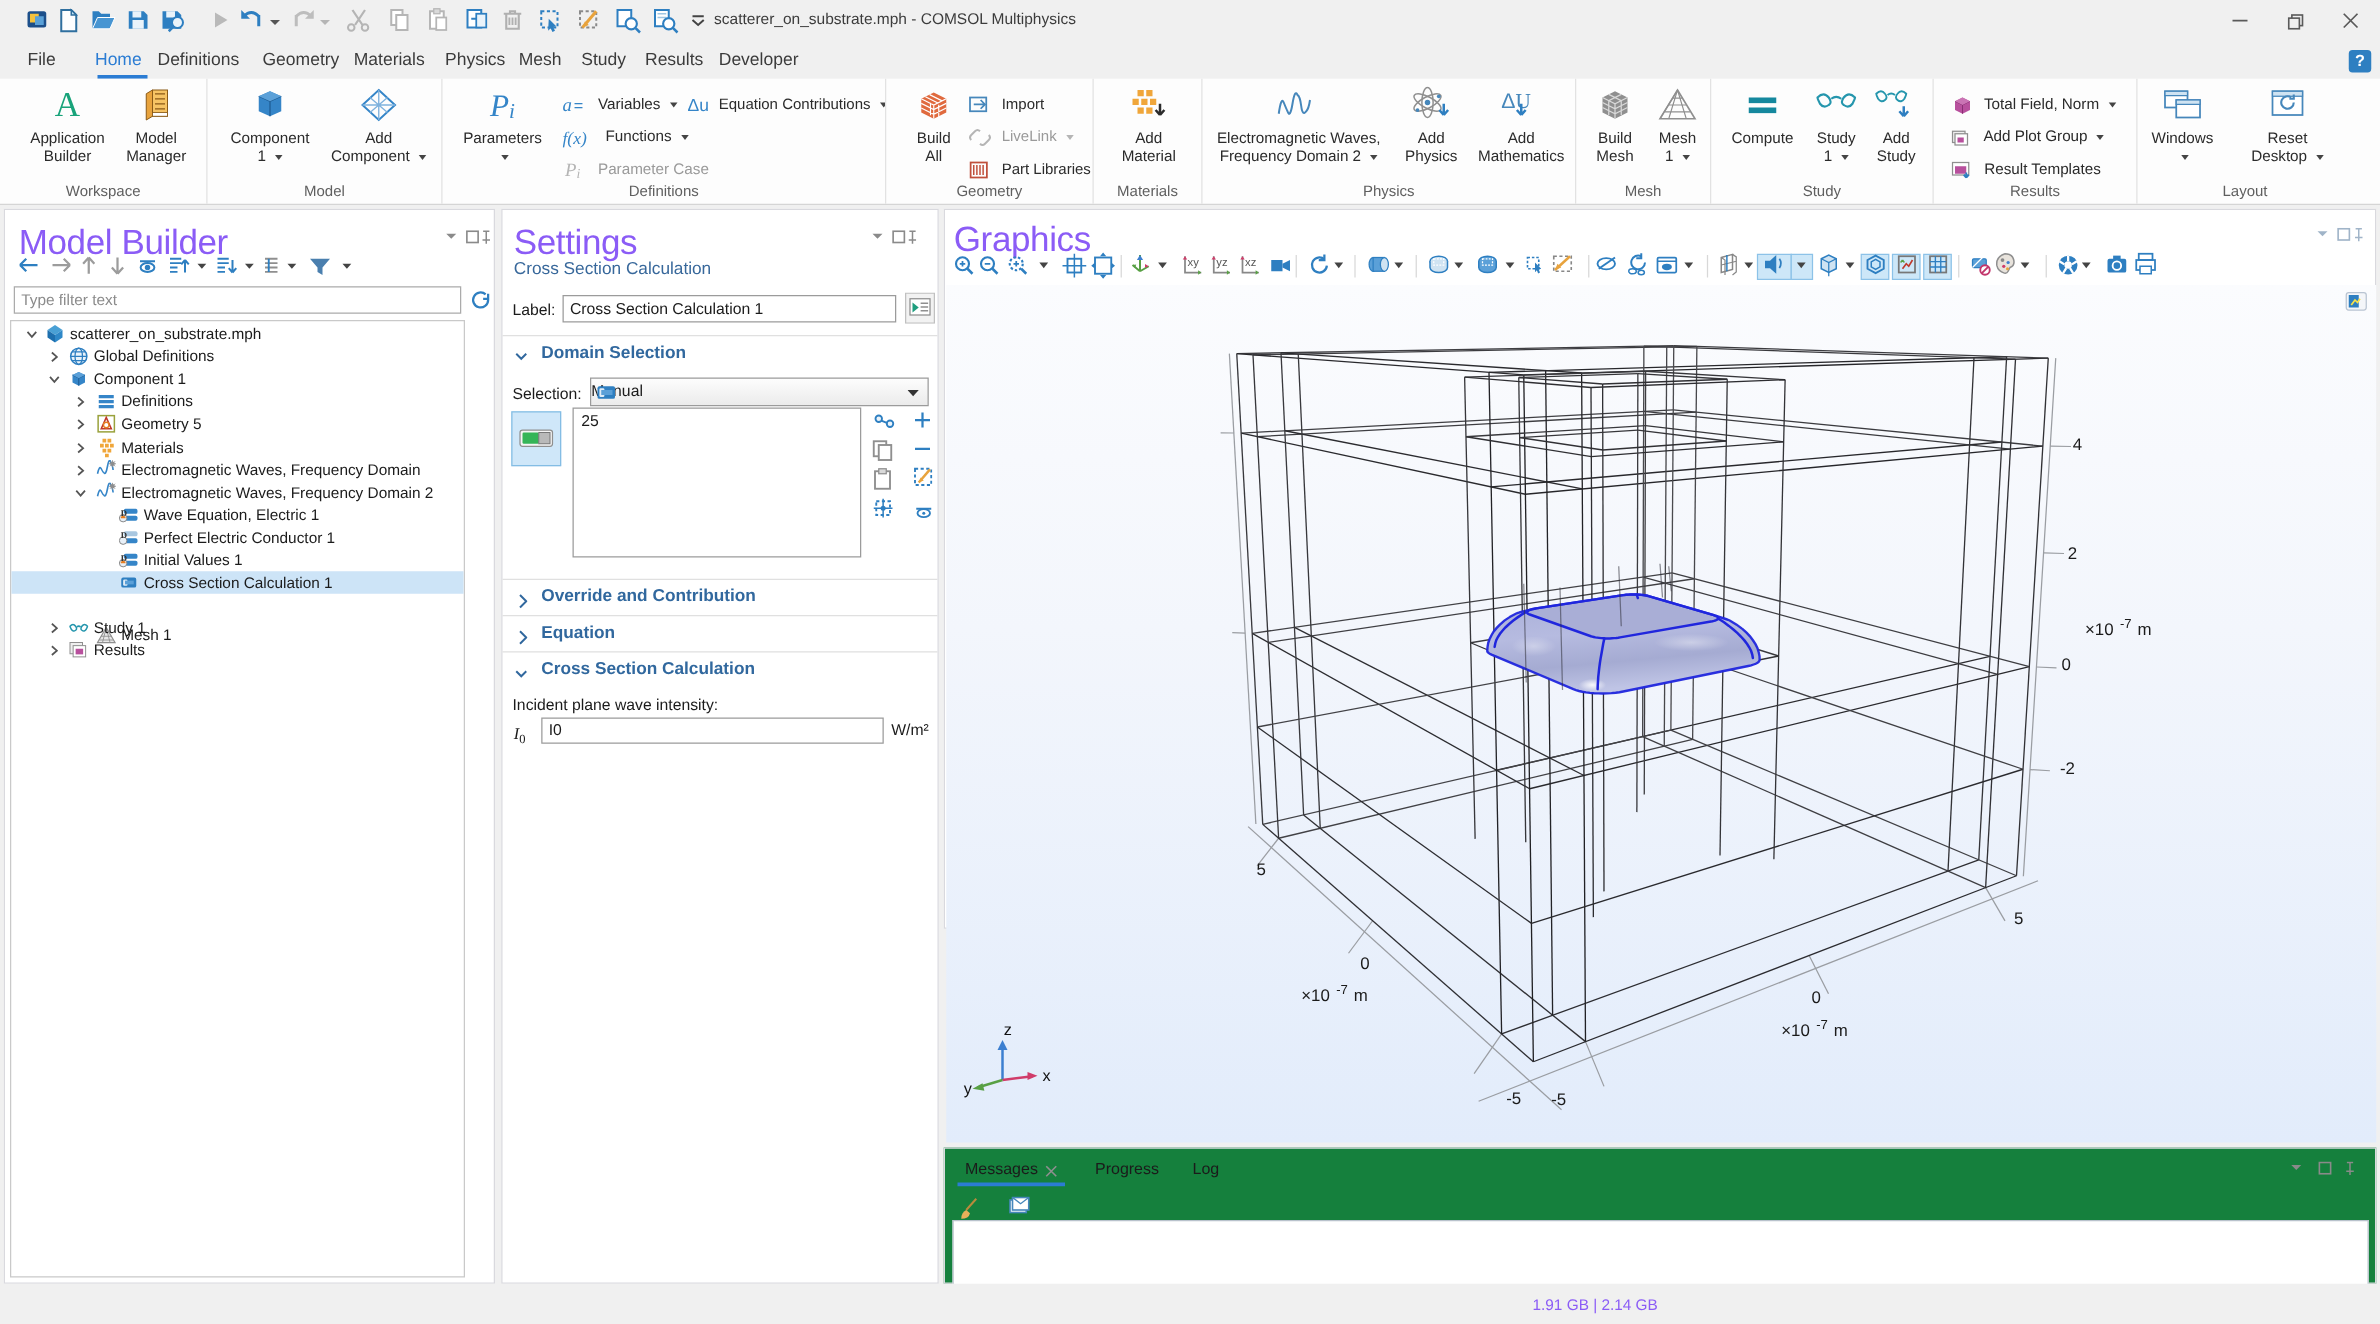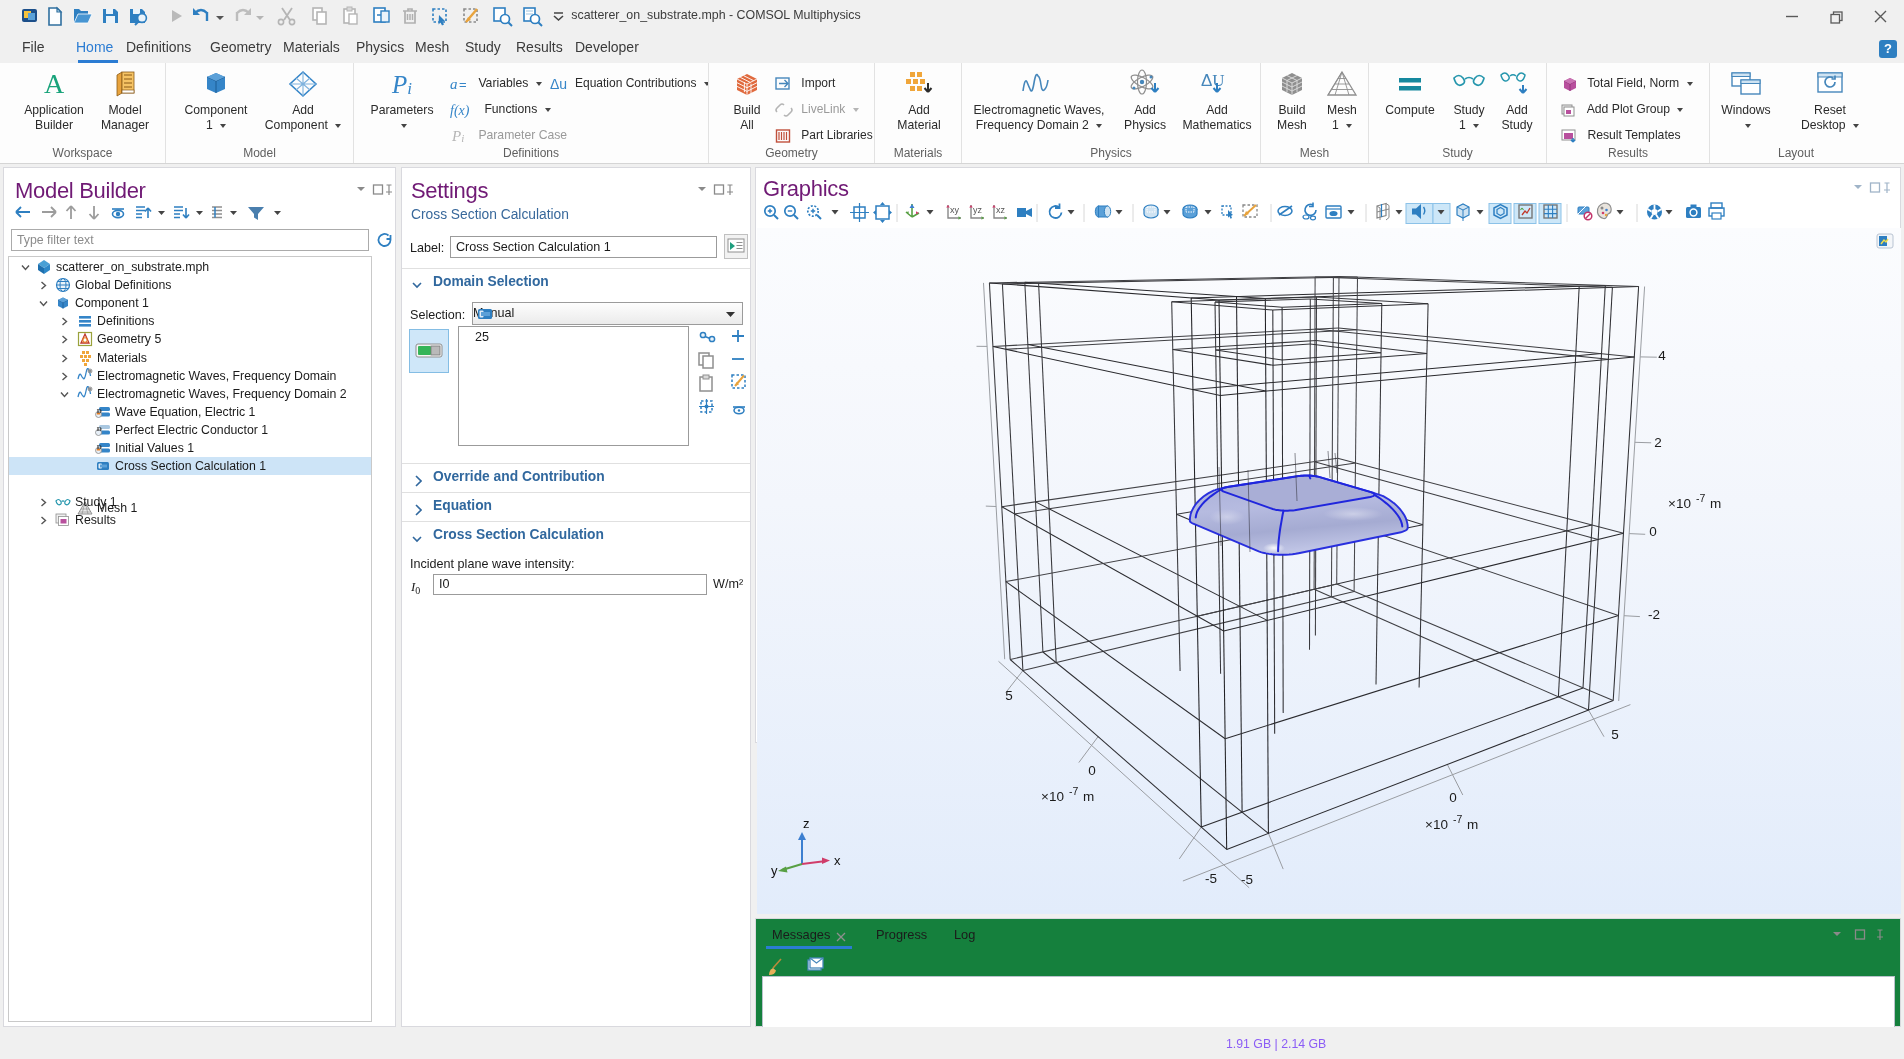--- a/index.html
+++ b/index.html
@@ -14,21 +14,21 @@
 .bigbtn{position:absolute;top:6px;text-align:center;font-size:12.2px;color:#2b2b2b;line-height:15px}
 .bigbtn .ic{display:block;margin:0 auto 4px auto}
 .smallbtn{position:absolute;height:22px;font-size:12.2px;color:#2b2b2b;line-height:22px;white-space:nowrap}
 .smallbtn .ic{display:inline-block;vertical-align:middle;margin-right:5px}
 .gray{color:#9a9a9a}
 .carat{display:inline-block;width:0;height:0;border-left:3.5px solid transparent;border-right:3.5px solid transparent;border-top:4px solid #444;vertical-align:middle;margin-left:4px}
 #mbpanel{left:3px;top:167px;width:393px;height:860px;background:#fff;border:1px solid #d9d9de}
 #setpanel{left:401px;top:167px;width:350px;height:860px;background:#fff;border:1px solid #d9d9de}
 #gfxpanel{left:755px;top:167px;width:1146px;height:576px;background:#fff;border:1px solid #d9d9de}
 #msgpanel{left:755px;top:918px;width:1146px;height:109px;background:#15803d;border:1px solid #d9d9de}
-.ptitle{font-size:22px;color:#701a75;letter-spacing:-0.3px}
+.ptitle{font-size:28px;color:#8b5cf6;letter-spacing:-0.3px}
 .treerow{position:absolute;left:0;height:18px;font-size:12.3px;color:#1b1b1b;line-height:18px;white-space:nowrap}
 .sechead{font-size:13.8px;color:#31689e;font-weight:bold}
 #statusbar{left:0;top:1027px;width:1904px;height:32px;background:#f0f0f0;font-size:12.3px;color:#8b5cf6}
 svg{display:block}
 </style></head><body>
 
 <div class="abs" id="titlebar">
   <svg class="abs" style="left:8px;top:5px" width="1100" height="24" viewBox="0 0 1100 24">
 
     <rect x="14" y="4" width="15" height="13" rx="2" fill="#1c4f8a"></rect>
@@ -580,21 +580,21 @@
         <path d="M0 1 l4.5 5 4.5 -5 z" fill="#333"></path>
       </svg>
   </div>
 
   <div class="abs" style="left:7px;top:161px;width:40px;height:44px;background:#cfe7f9;border:1px solid #84bde4"></div>
   <svg class="abs" style="left:13px;top:172px" width="28" height="22" viewBox="0 0 28 22">
     <rect x="1" y="4" width="26" height="13" rx="2" fill="#f5f5f5" stroke="#8f8f8f"></rect>
     <rect x="3" y="6" width="13" height="9" rx="1" fill="#35b558"></rect>
     <rect x="16" y="6" width="9" height="9" fill="#b9b9b9" stroke="#777" stroke-width="0.8"></rect>
   </svg>
-  <div class="abs" style="left:56px;top:158px;width:231px;height:120px;border:1px solid #9b9b9b;background:#fff;font-size:12.6px;color:#1b1b1b;padding:3px 16px">25</div>
+  <div class="abs" style="left:56px;top:158px;width:231px;height:120px;border:1px solid #9b9b9b;background:#fff;font-size:12.6px;color:#1b1b1b;padding:3px 6px">25</div>
 
   <svg class="abs" style="left:294px;top:160px" width="50" height="100" viewBox="0 0 50 100">
     <g stroke="#2e7fc1" fill="none" stroke-width="1.5">
       <circle cx="7" cy="7" r="2.6" fill="#eaf3fa"></circle>
         <circle cx="16" cy="11" r="2.6" fill="#eaf3fa"></circle>
         <path d="M9 8.5 l5 2"></path>
       <path d="M36 8 h12 m-6 -6 v12" stroke-width="1.8"></path>
       <rect x="3" y="25" width="10" height="12" stroke="#8f8f8f" fill="#fff"></rect>
         <rect x="7" y="28" width="10" height="12" stroke="#8f8f8f" fill="#fff"></rect>
       <path d="M36 31 h12" stroke-width="1.8"></path>

